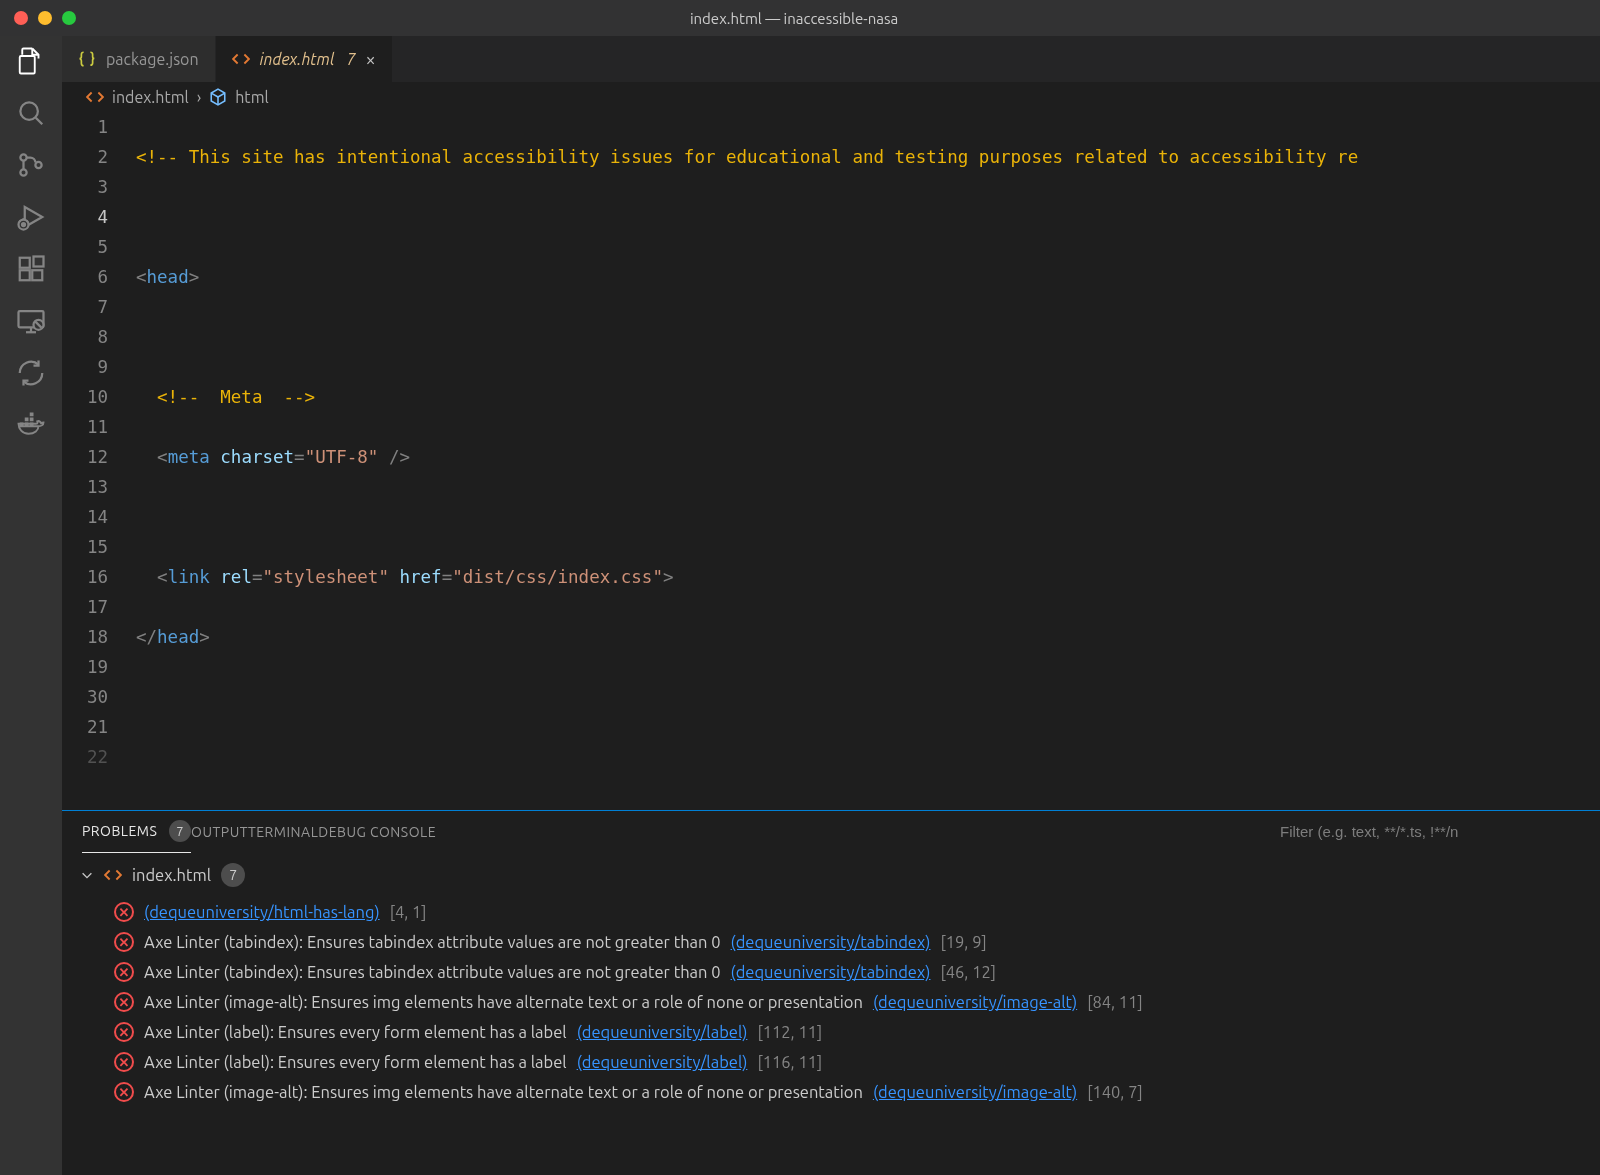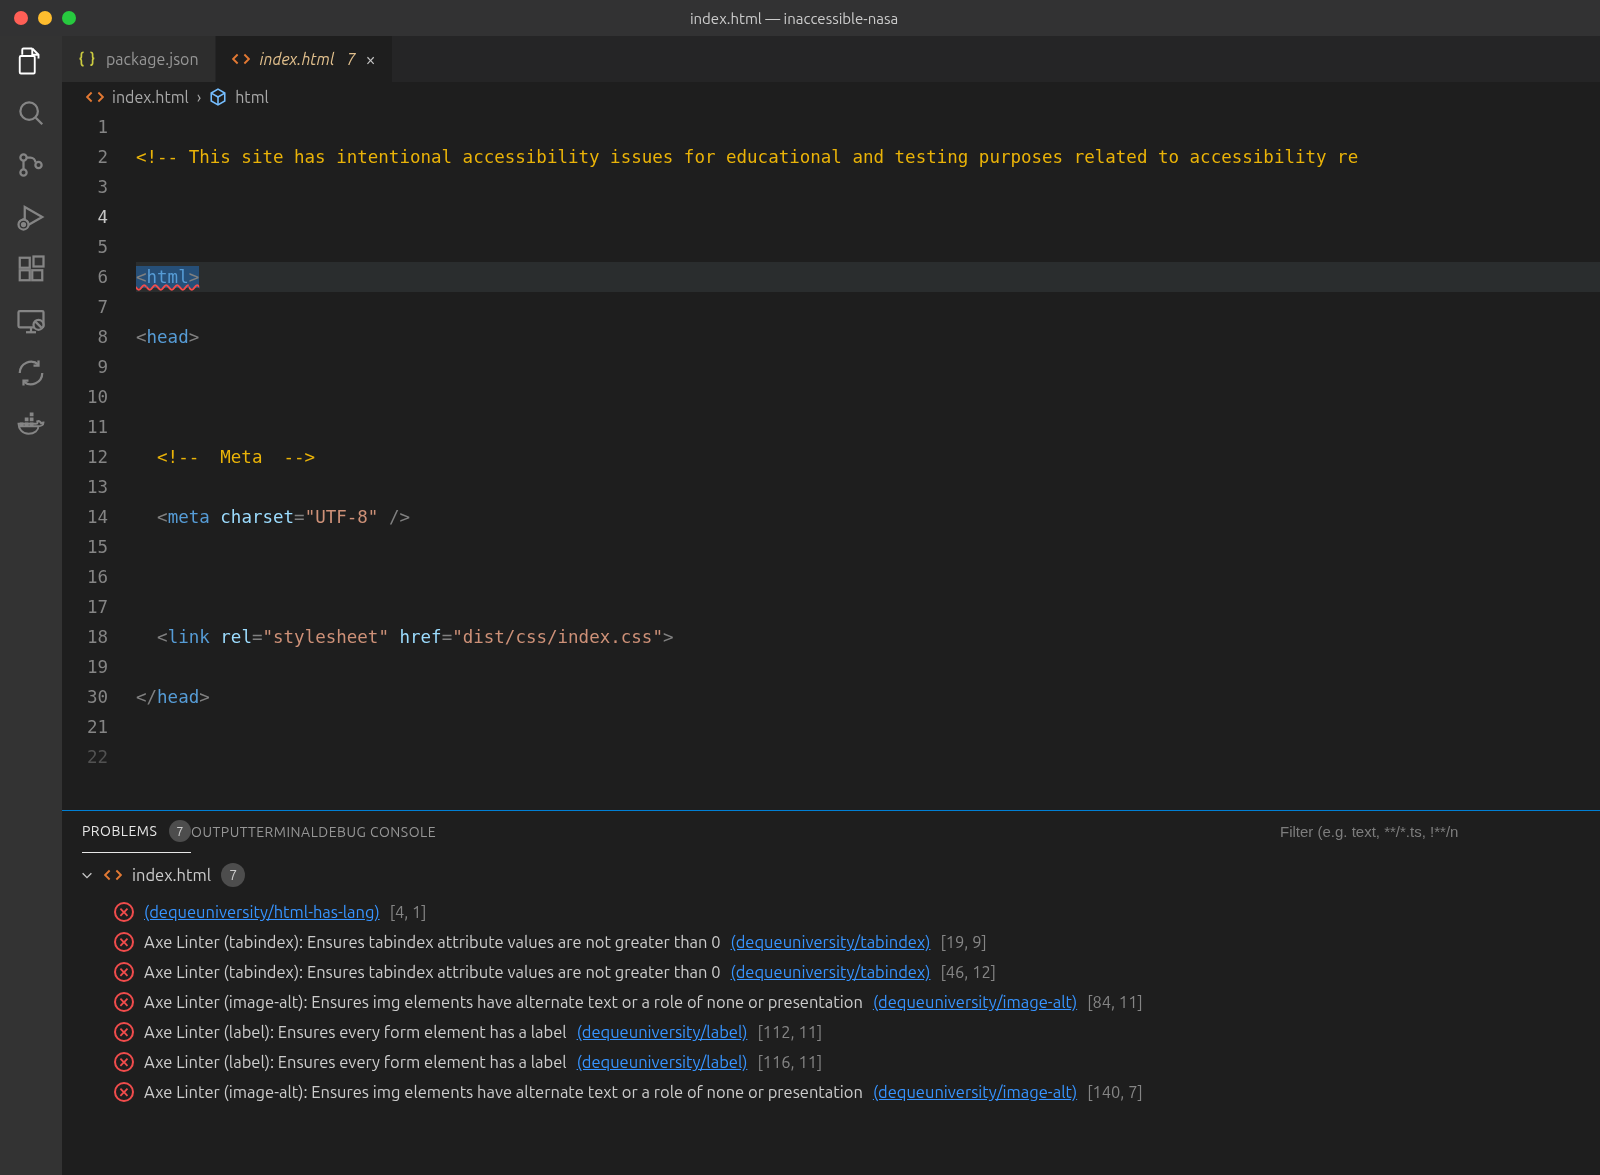--- a/index.html
+++ b/index.html
@@ -228,21 +228,20 @@
               <div class="lineno">17</div>
               <div class="lineno">18</div>
               <div class="lineno">19</div>
               <div class="lineno">30</div>
               <div class="lineno">21</div>
               <div class="lineno" style="opacity:.5">22</div>
           </div>
           <div class="code">
 <div class="line"><span class="tk-comment">&lt;!-- This site has intentional accessibility issues for educational and testing purposes related to accessibility re</span></div>
 <div class="line"></div>
-<div class="line hl"><span class="sel"><span class="tk-punc wavy-err">&lt;</span><span class="tk-tag wavy-err">html</span><span class="tk-punc wavy-err">&gt;</span></span></div>
 <div class="line"><span class="tk-punc">&lt;</span><span class="tk-tag">head</span><span class="tk-punc">&gt;</span></div>
 <div class="line"></div>
 <div class="line">  <span class="tk-comment">&lt;!--  Meta  --&gt;</span></div>
 <div class="line">  <span class="tk-punc">&lt;</span><span class="tk-tag">meta</span> <span class="tk-attr">charset</span><span class="tk-punc">=</span><span class="tk-str">"UTF-8"</span> <span class="tk-punc">/&gt;</span></div>
 <div class="line"></div>
 <div class="line">  <span class="tk-punc">&lt;</span><span class="tk-tag">link</span> <span class="tk-attr">rel</span><span class="tk-punc">=</span><span class="tk-str">"stylesheet"</span> <span class="tk-attr">href</span><span class="tk-punc">=</span><span class="tk-str">"</span><span class="tk-url">dist/css/index.css</span><span class="tk-str">"</span><span class="tk-punc">&gt;</span></div>
 <div class="line"><span class="tk-punc">&lt;/</span><span class="tk-tag">head</span><span class="tk-punc">&gt;</span></div>
 
 
 

